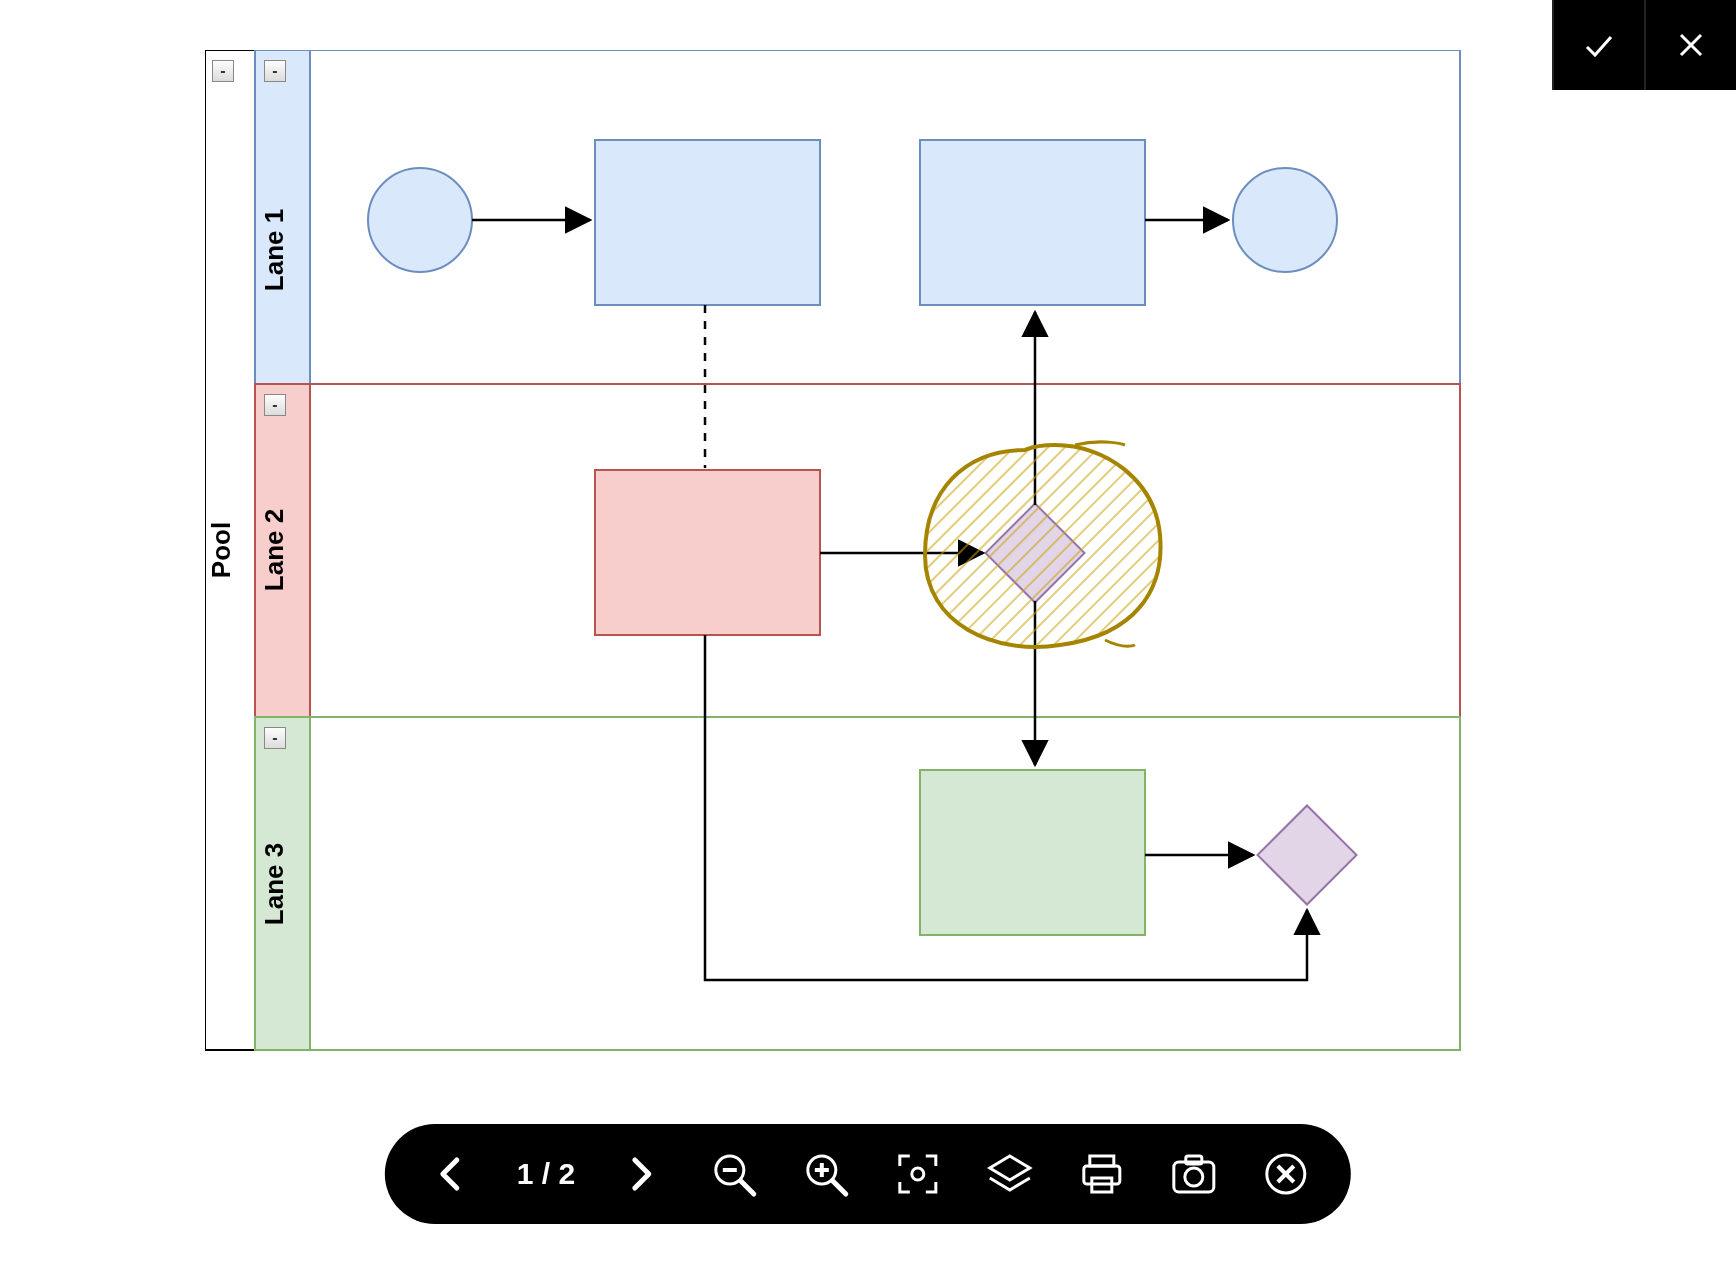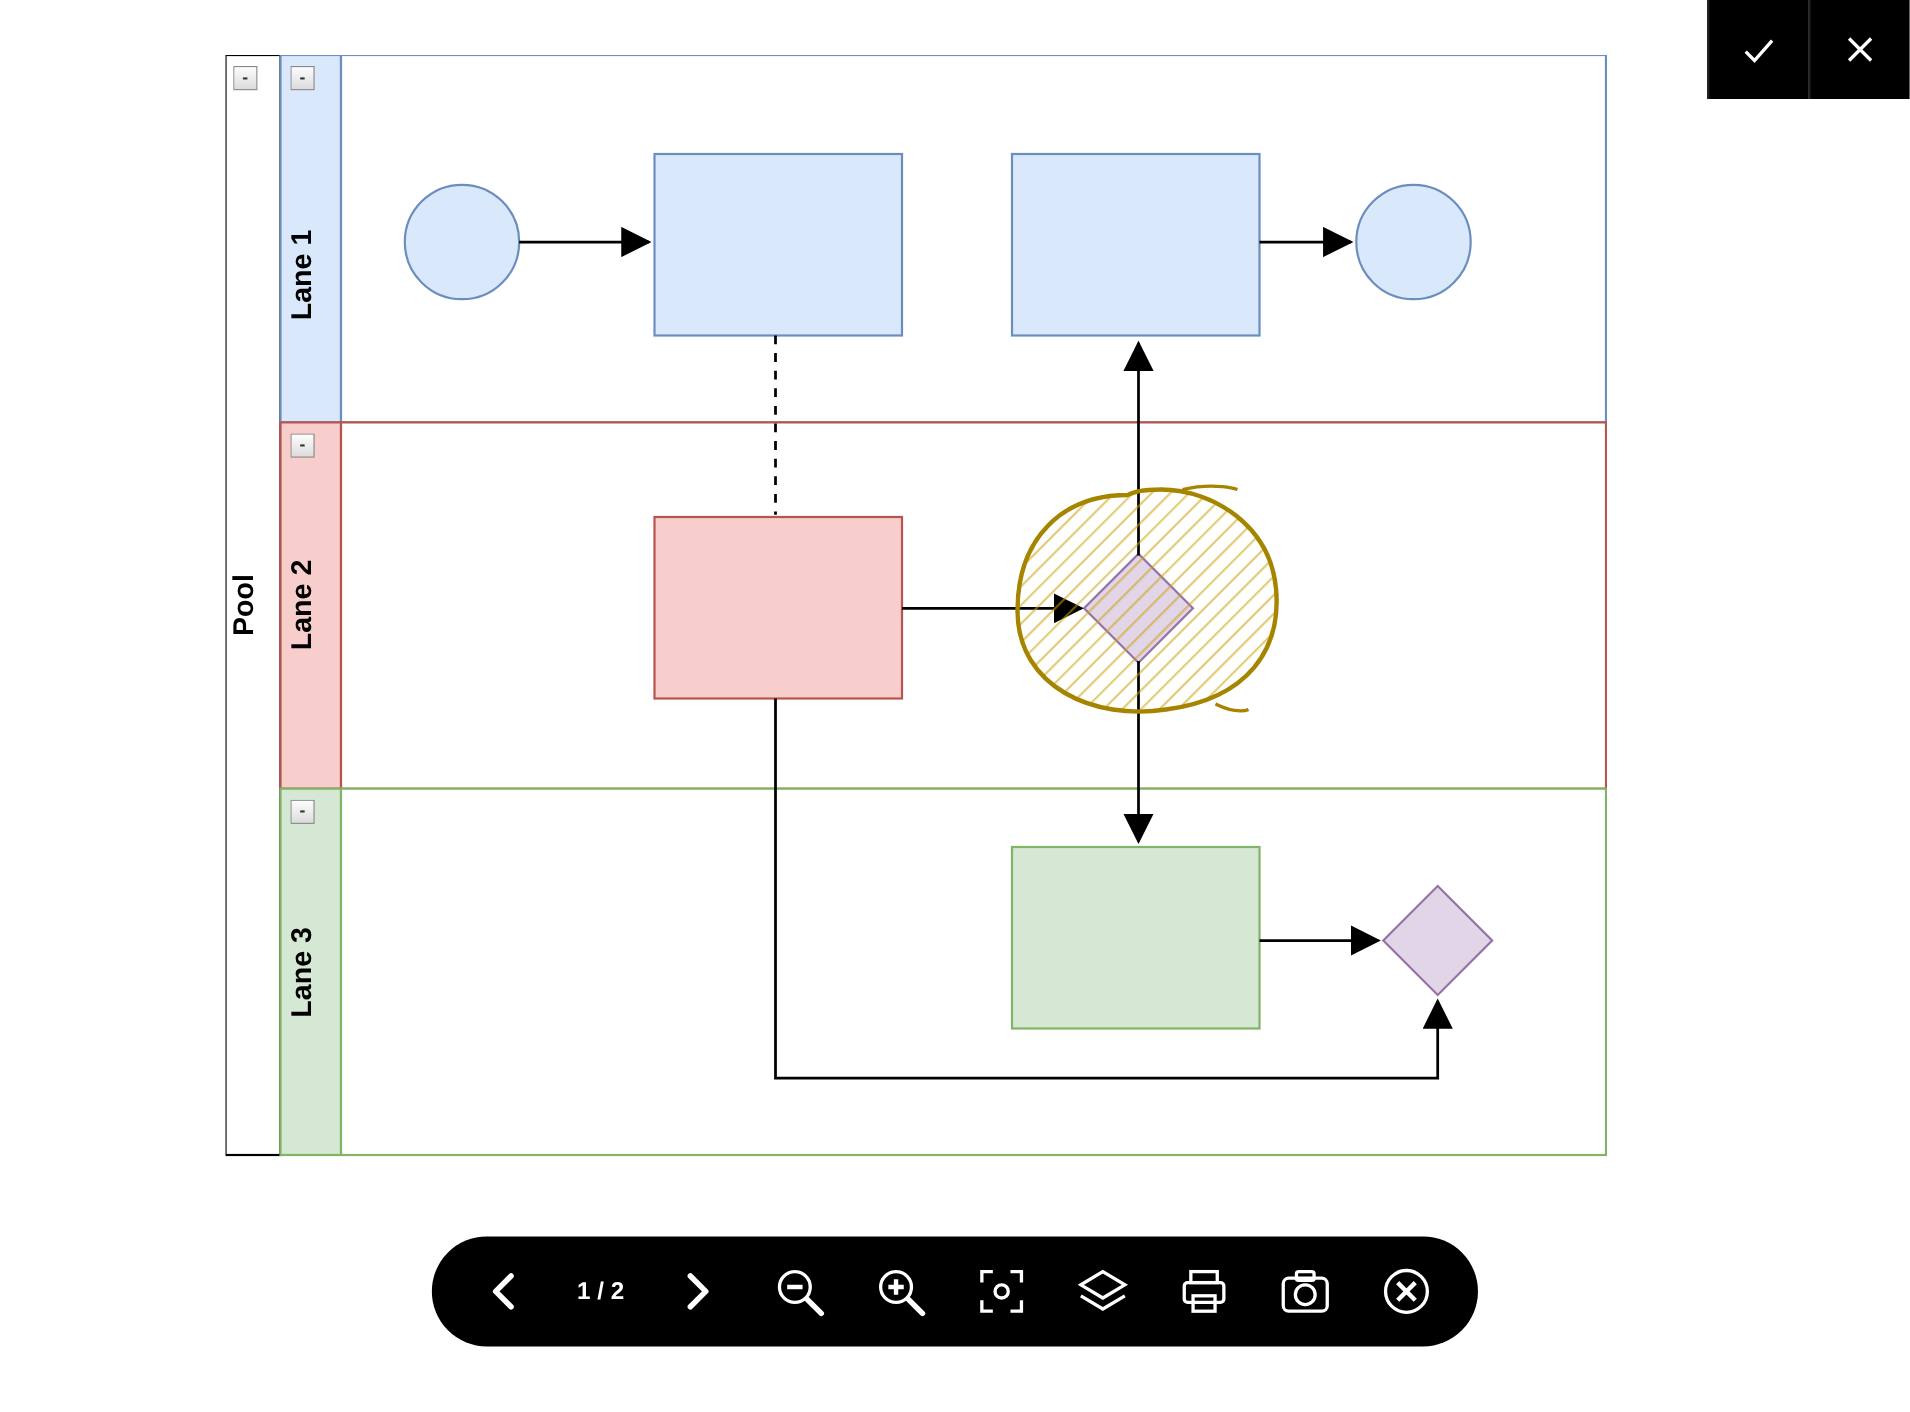--- a/index.html
+++ b/index.html
@@ -51,21 +51,21 @@
     height: 50px;
   }
   .tb-btn svg {
     stroke: #fff;
     fill: none;
     stroke-width: 3;
   }
   .page-label {
     color: #fff;
     font-weight: bold;
-    font-size: 22px;
+    font-size: 30px;
     white-space: nowrap;
   }
 
   .diagram-wrap {
     position: absolute;
     top: 50px;
     left: 205px;
     width: 1256px;
     height: 1002px;
   }

